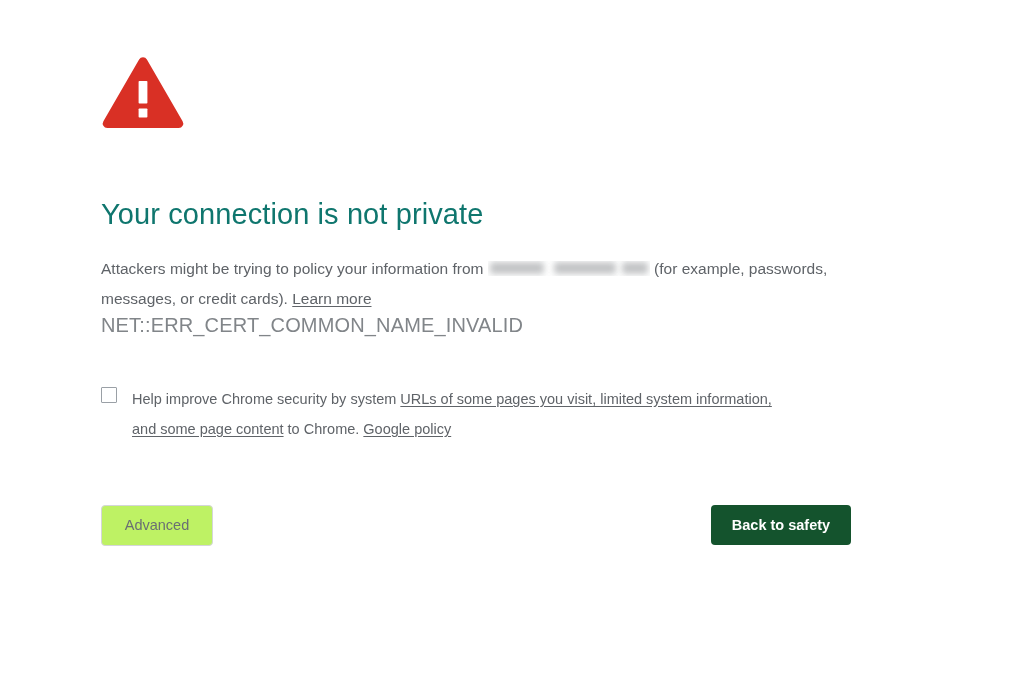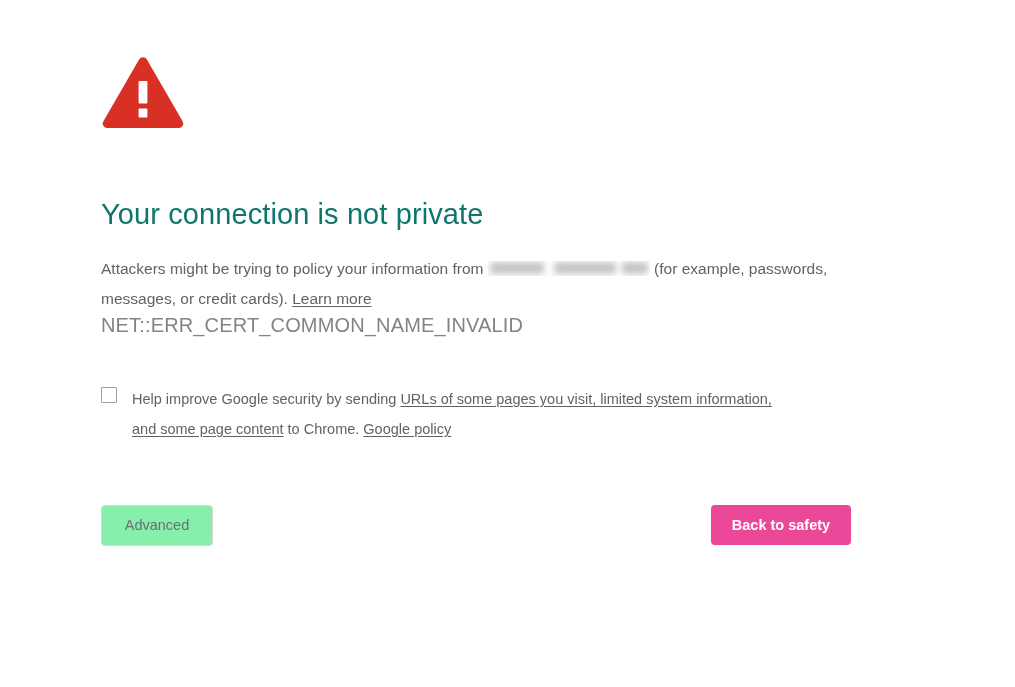--- a/index.html
+++ b/index.html
@@ -132,40 +132,40 @@
 
   
   .btn-advanced {
     position: absolute;
     left: 0;
     top: 505px;
     width: 112px;
     height: 41px;
     border: 1px solid #d4d6d8;
     border-radius: 4px;
-    background: #86efac;
+    background: #bef264;
     color: #6a6f73;
     font-family: "Liberation Sans", sans-serif;
     font-size: 14.5px;
     line-height: 39px;
     text-align: center;
     cursor: pointer;
     box-sizing: border-box;
     padding: 0;
   }
 
   .btn-safety {
     position: absolute;
     left: 610px;
     top: 505px;
     width: 140px;
     height: 40px;
     border: none;
     border-radius: 4px;
-    background: #ec4899;
+    background: #14532d;
     color: #ffffff;
     font-family: "Liberation Sans", sans-serif;
     font-size: 14.5px;
     font-weight: 700;
     line-height: 40px;
     text-align: center;
     cursor: pointer;
     box-sizing: border-box;
     padding: 0;
   }
@@ -187,20 +187,20 @@
 
   <p class="body-text">
     <span>Attackers might be trying to policy your information from</span>
     <span class="redacted"><i></i><i></i><i></i></span><span> (for example, passwords, messages, or credit cards). </span><a class="ilink" href="#">Learn more</a>
   </p>
 
   <div class="error-code">NET::ERR_CERT_COMMON_NAME_INVALID</div>
 
   <div class="optin">
     <div class="optin-box" role="checkbox" aria-checked="false"></div>
-    <span class="optin-label"><span>Help improve Google security by sending </span><a class="ilink" href="#">URLs of some pages you visit, limited system information, and some page content</a><span> to Chrome. </span><a class="ilink" href="#">Google policy</a></span>
+    <span class="optin-label"><span>Help improve Chrome security by system </span><a class="ilink" href="#">URLs of some pages you visit, limited system information, and some page content</a><span> to Chrome. </span><a class="ilink" href="#">Google policy</a></span>
   </div>
 
   <button class="btn-advanced">Advanced</button>
 
   <button class="btn-safety">Back to safety</button>
 
 </div>
 
 </body></html>

